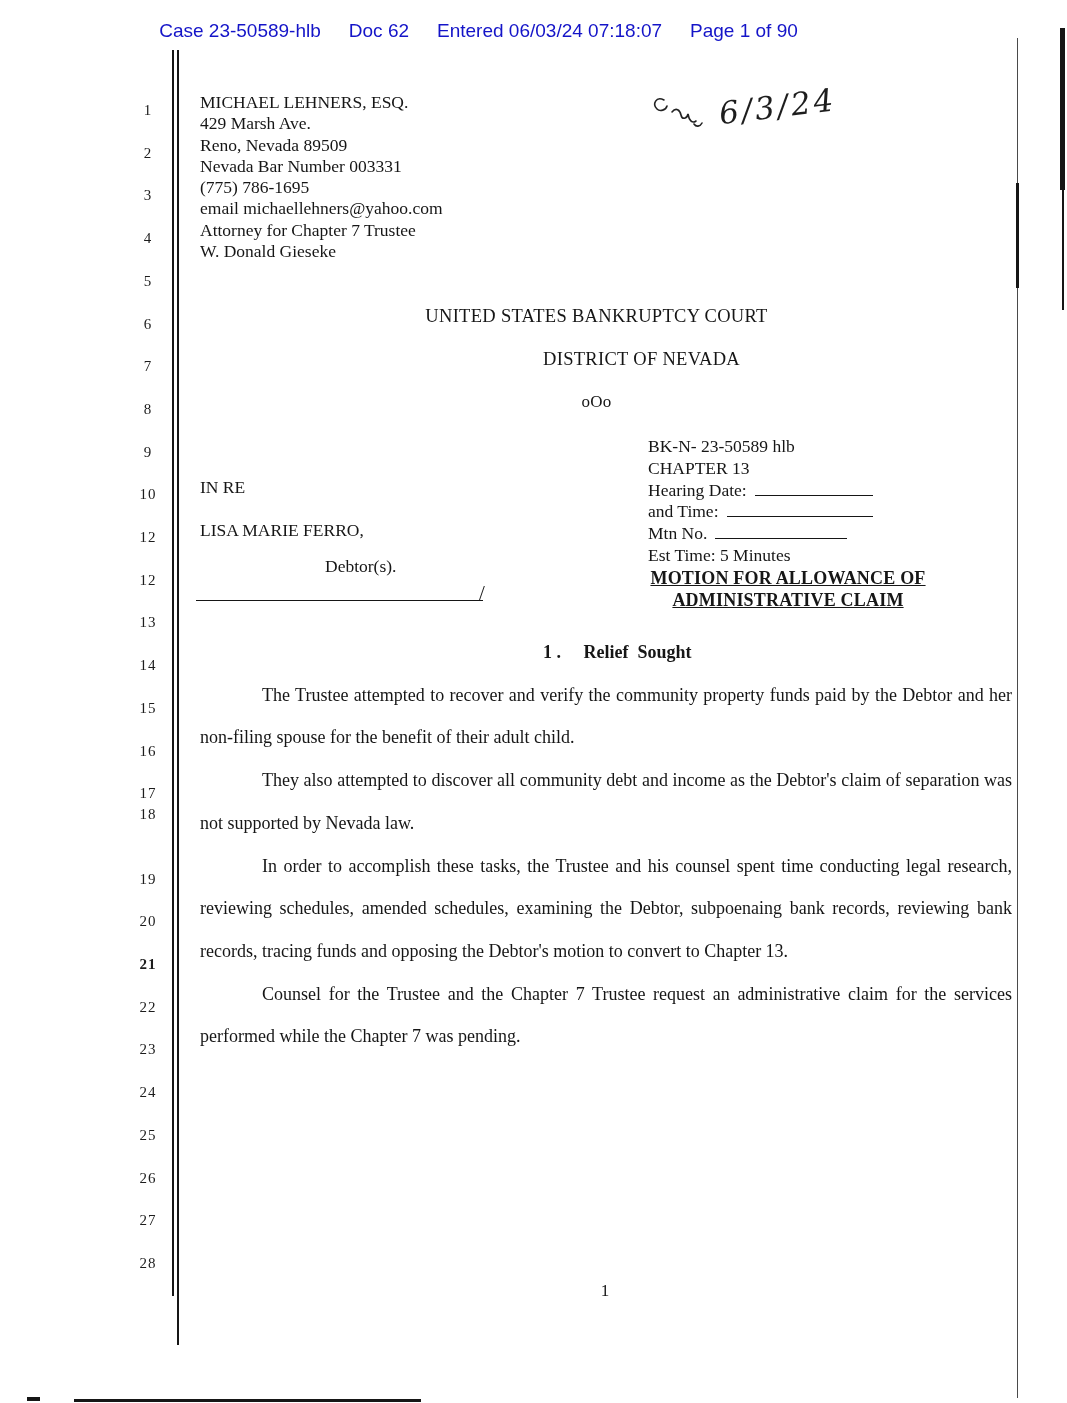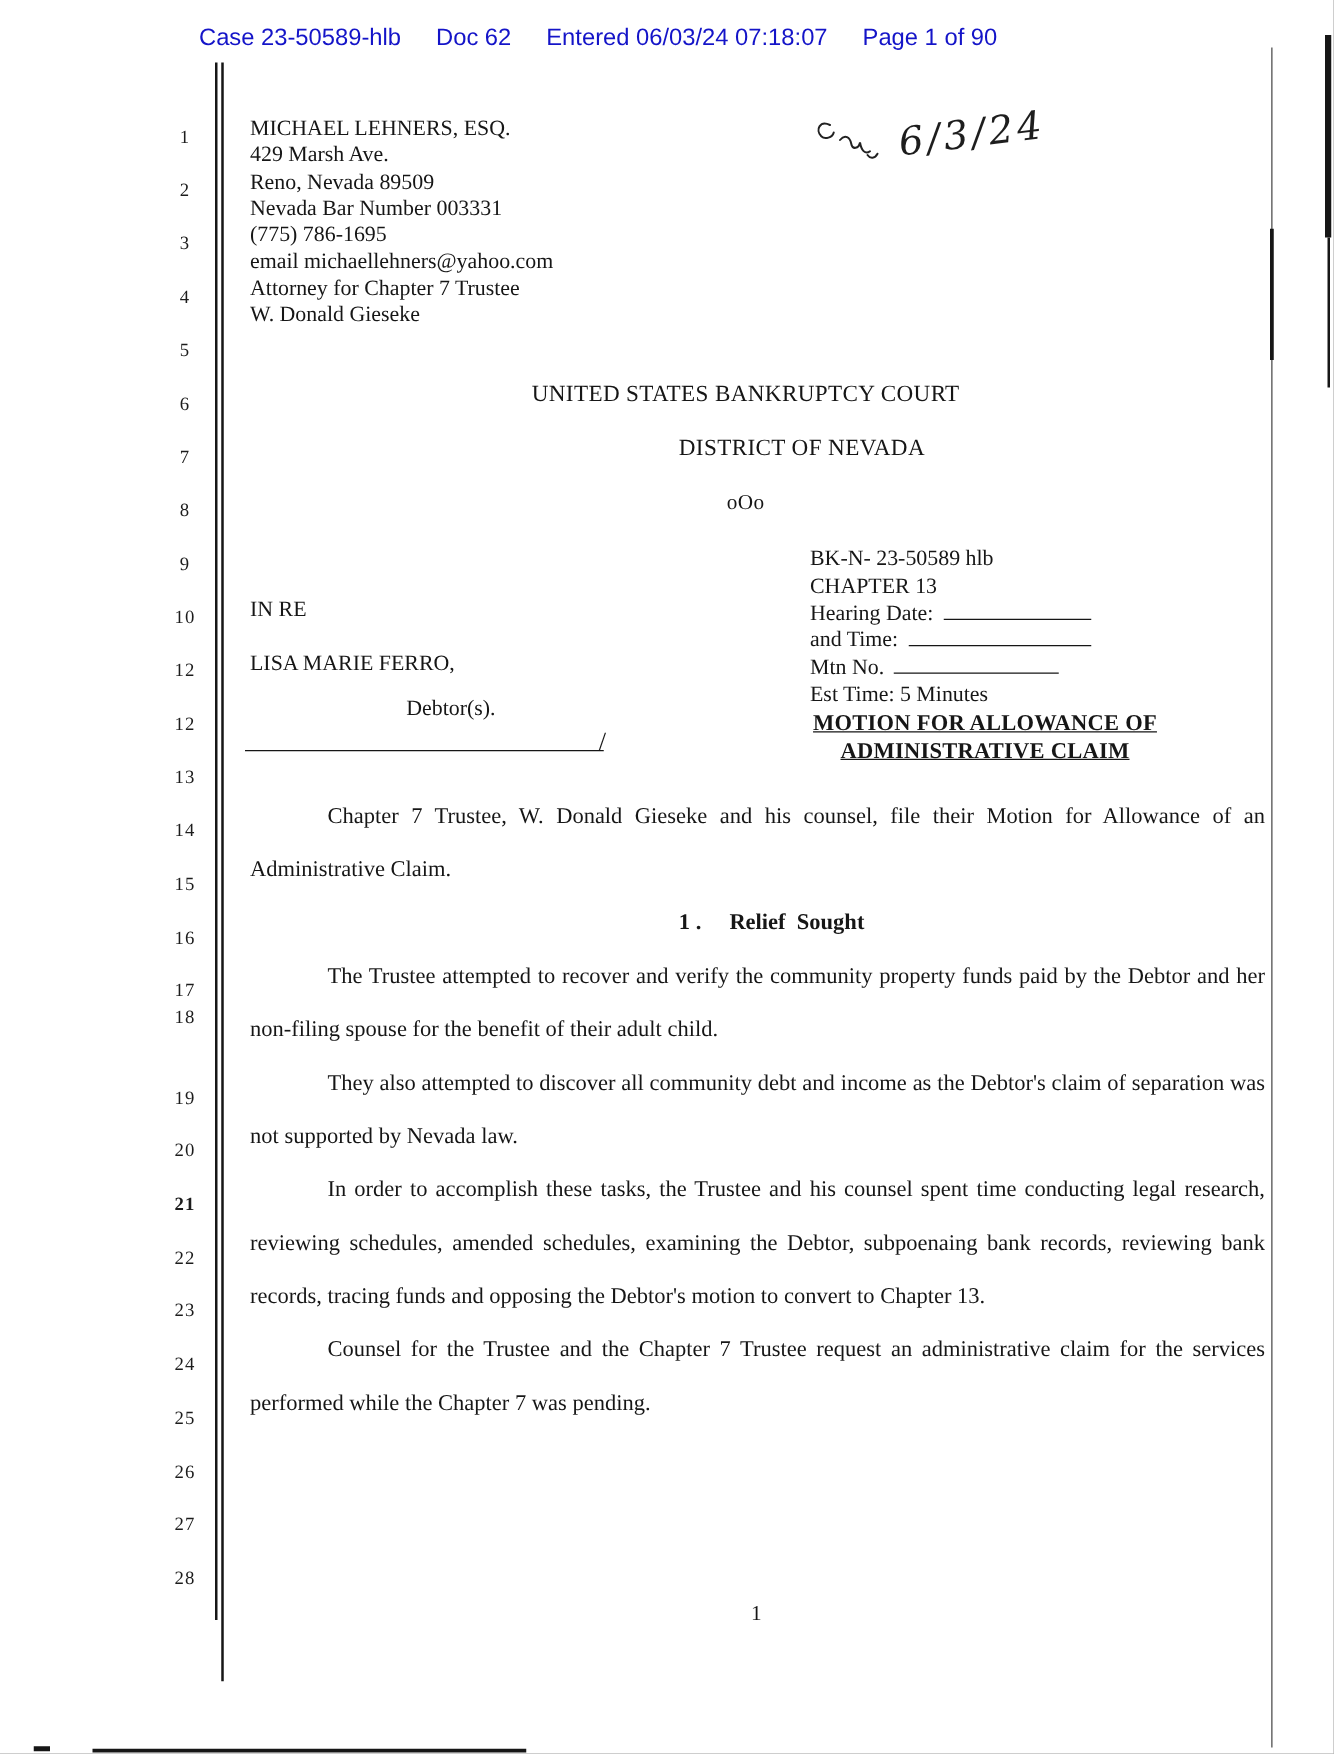--- a/index.html
+++ b/index.html
@@ -167,21 +167,20 @@
     <div><span>and Time:</span><span class="blank b2"></span></div>
     <div><span>Mtn No.</span><span class="blank b3"></span></div>
     <div>Est Time: 5 Minutes</div>
   </div>
   <div class="abs motion-title">
     <div>MOTION FOR ALLOWANCE OF</div>
     <div>ADMINISTRATIVE CLAIM</div>
   </div>
 
   <div class="abs body-text">
-    <p>Chapter 7 Trustee, W. Donald Gieseke and his counsel, file their Motion for Allowance of an Administrative Claim.</p>
     <div class="heading-line"><span class="heading-num">1 .</span><span class="heading-label">Relief  Sought</span></div>
     <p>The Trustee attempted to recover and verify the community property funds paid by the Debtor and her non-filing spouse for the benefit of their adult child.</p>
     <p>They also attempted to discover all community debt and income as the Debtor's claim of separation was not supported by Nevada law.</p>
     <p>In order to accomplish these tasks, the Trustee and his counsel spent time conducting legal research, reviewing schedules, amended schedules, examining the Debtor, subpoenaing bank records, reviewing bank records, tracing funds and opposing the Debtor's motion to convert to Chapter 13.</p>
     <p>Counsel for the Trustee and the Chapter 7 Trustee request an administrative claim for the services performed while the Chapter 7 was pending.</p>
   </div>
 
   <div class="abs page-number">1</div>
 
 </div>

